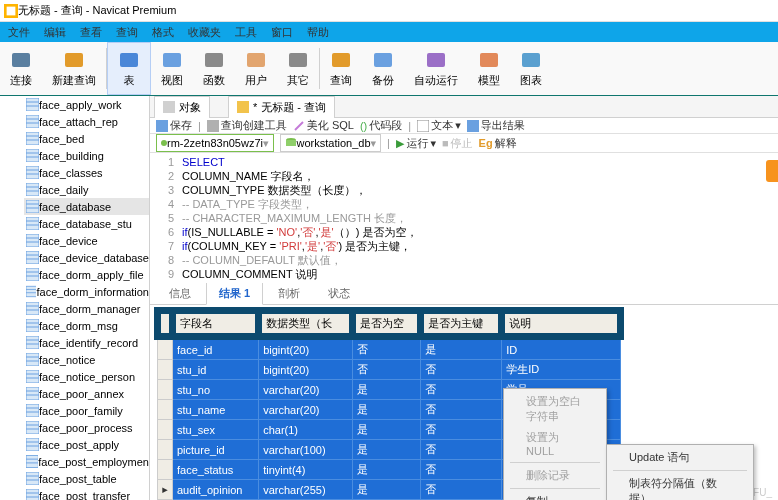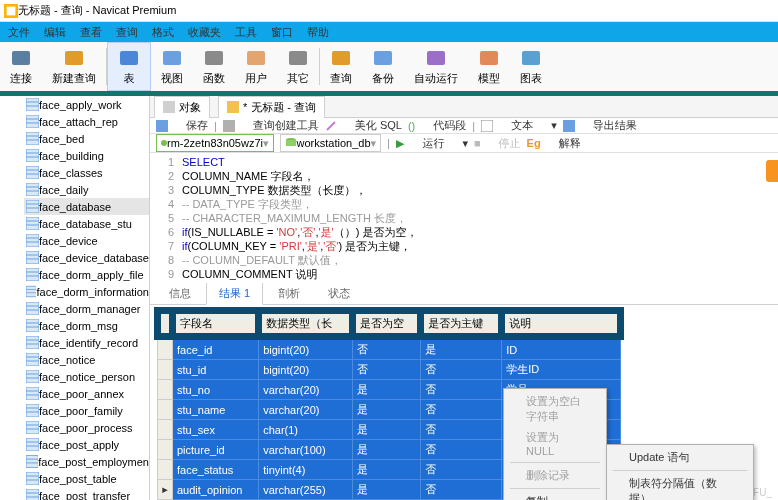--- a/index.html
+++ b/index.html
@@ -1,46 +1,46 @@
 <!DOCTYPE html>
 <html><head>
 <meta charset="utf-8">
 <style>
 * { margin:0; padding:0; box-sizing:border-box; font-family:"Microsoft YaHei",Tahoma,Arial,sans-serif; font-size:11px; }
 body { background:#fff; width:778px; height:500px; overflow:hidden; position:relative; }
 .title-bar { height:22px; background:#fff; display:flex; align-items:center; padding-left:4px; border-bottom:1px solid #e0e0e0;}
 .title-icon { width:14px; height:14px; }
 .menu-bar { height:20px; display:flex; align-items:center; padding-left:8px; gap:14px; background:#0ea5e9; }
 .menu-bar span { color:#333; cursor:default; }
-.tool-bar { height:54px; display:flex; background:#f9f9f9; border-bottom:5px solid #0f766e;}
+.tool-bar { height:54px; display:flex; background:#f9f9f9; border-bottom:1px solid #0f766e;}
 .tool-item { display:flex; flex-direction:column; align-items:center; justify-content:center; padding:2px 10px; gap:2px; position:relative; }
 .tool-item.active { background:#e5eefc; border:1px solid #b5cef5; }
 .tool-icon { width:22px; height:22px; }
 .tool-sep { width:1px; background:#d0d0d0; margin:6px 0;}
 .main { display:flex; height:404px; }
 .sidebar { width:150px; border-right:1px solid #d0d0d0; overflow:hidden; background:#fff; padding-left:24px;}
 .tree-item { display:flex; align-items:center; gap:0; height:17px; padding-left:2px; cursor:default;}
 .tree-item.sel { background:#e5e5e5;}
 .tree-icon { width:13px; height:13px; }
 .content { flex:1; display:flex; flex-direction:column; overflow:hidden;}
-.tab-row { height:22px; display:flex; align-items:center; border-bottom:1px solid #d0d0d0; background:#f5f5f5; padding-left:4px; gap:8px;}
+.tab-row { height:22px; display:flex; align-items:center; border-bottom:1px solid #d0d0d0; background:#f5f5f5; padding-left:4px; gap:18px;}
 .tab { display:flex; align-items:center; gap:4px; padding:2px 8px; background:#fff; border:1px solid #d0d0d0; border-bottom:none; height:22px;}
 .mini-toolbar { height:24px; display:flex; align-items:center; gap:6px; padding-left:6px; border-bottom:1px solid #e0e0e0; background:#fff; flex-wrap:nowrap;}
-.mini-toolbar .it { display:flex; align-items:center; gap:18px; color:#333;}
+.mini-toolbar .it { display:flex; align-items:center; gap:2px; color:#333;}
 .combo { border:1px solid #ccc; padding:1px 4px; display:flex; align-items:center; gap:0; height:18px;}
 .combo.green { border-color:#7abf4c;}
 .sql-area { flex:0 0 auto; padding:2px 30px 2px 6px; font-family:Consolas,monospace; font-size:11px; line-height:14px; background:#fff; position:relative;}
 .sql-line { display:flex; }
 .ln { width:18px; text-align:right; color:#999; margin-right:8px;}
 .kw { color:#0000cc;}
 .str { color:#d23b3b;}
 .cm { color:#999;}
 .sub-tabs { height:22px; display:flex; align-items:flex-end; border-bottom:1px solid #d0d0d0; padding-left:6px; gap:2px;}
 .sub-tab { padding:3px 12px; color:#666; border:1px solid transparent; border-bottom:none;}
-.sub-tab.active { color:#2266cc; border-color:#d0d0d0; background:#fff; border-bottom:1px solid #fff; margin-bottom:-1px;}
+.sub-tab.active { color:#2266cc; border-color:#d0d0d0; background:#fff; border-bottom:1px solid #fff; margin-bottom:-1px;font-weight:bold;}
 .grid-wrap { padding:2px 4px;}
 .grid { border-collapse:collapse; width:470px; }
 .grid th { background:#f0ede5; font-weight:normal; text-align:left; padding:2px 4px; border:7px solid #0c4a6e; height:18px;}
 .grid td { background:#1f6ed6; color:#fff; padding:2px 4px; border:1px solid #4a8de0; height:18px;}
 .grid td.rowhead { background:#f0ede5; color:#333; width:12px; border:1px solid #ccc; text-align:center;}
 .ctx-menu { position:absolute; background:#f2f2f2; border:1px solid #b0b0b0; box-shadow:2px 2px 4px rgba(0,0,0,.25); z-index:10; padding:2px;}
 .ctx-menu.m1 { left:503px; top:388px; width:104px;}
 .ctx-menu.m2 { left:606px; top:444px; width:148px;}
 .ctx-item { padding:3px 16px 3px 20px; color:#333; position:relative;}
 .ctx-item.dis { color:#a0a0a0;}

